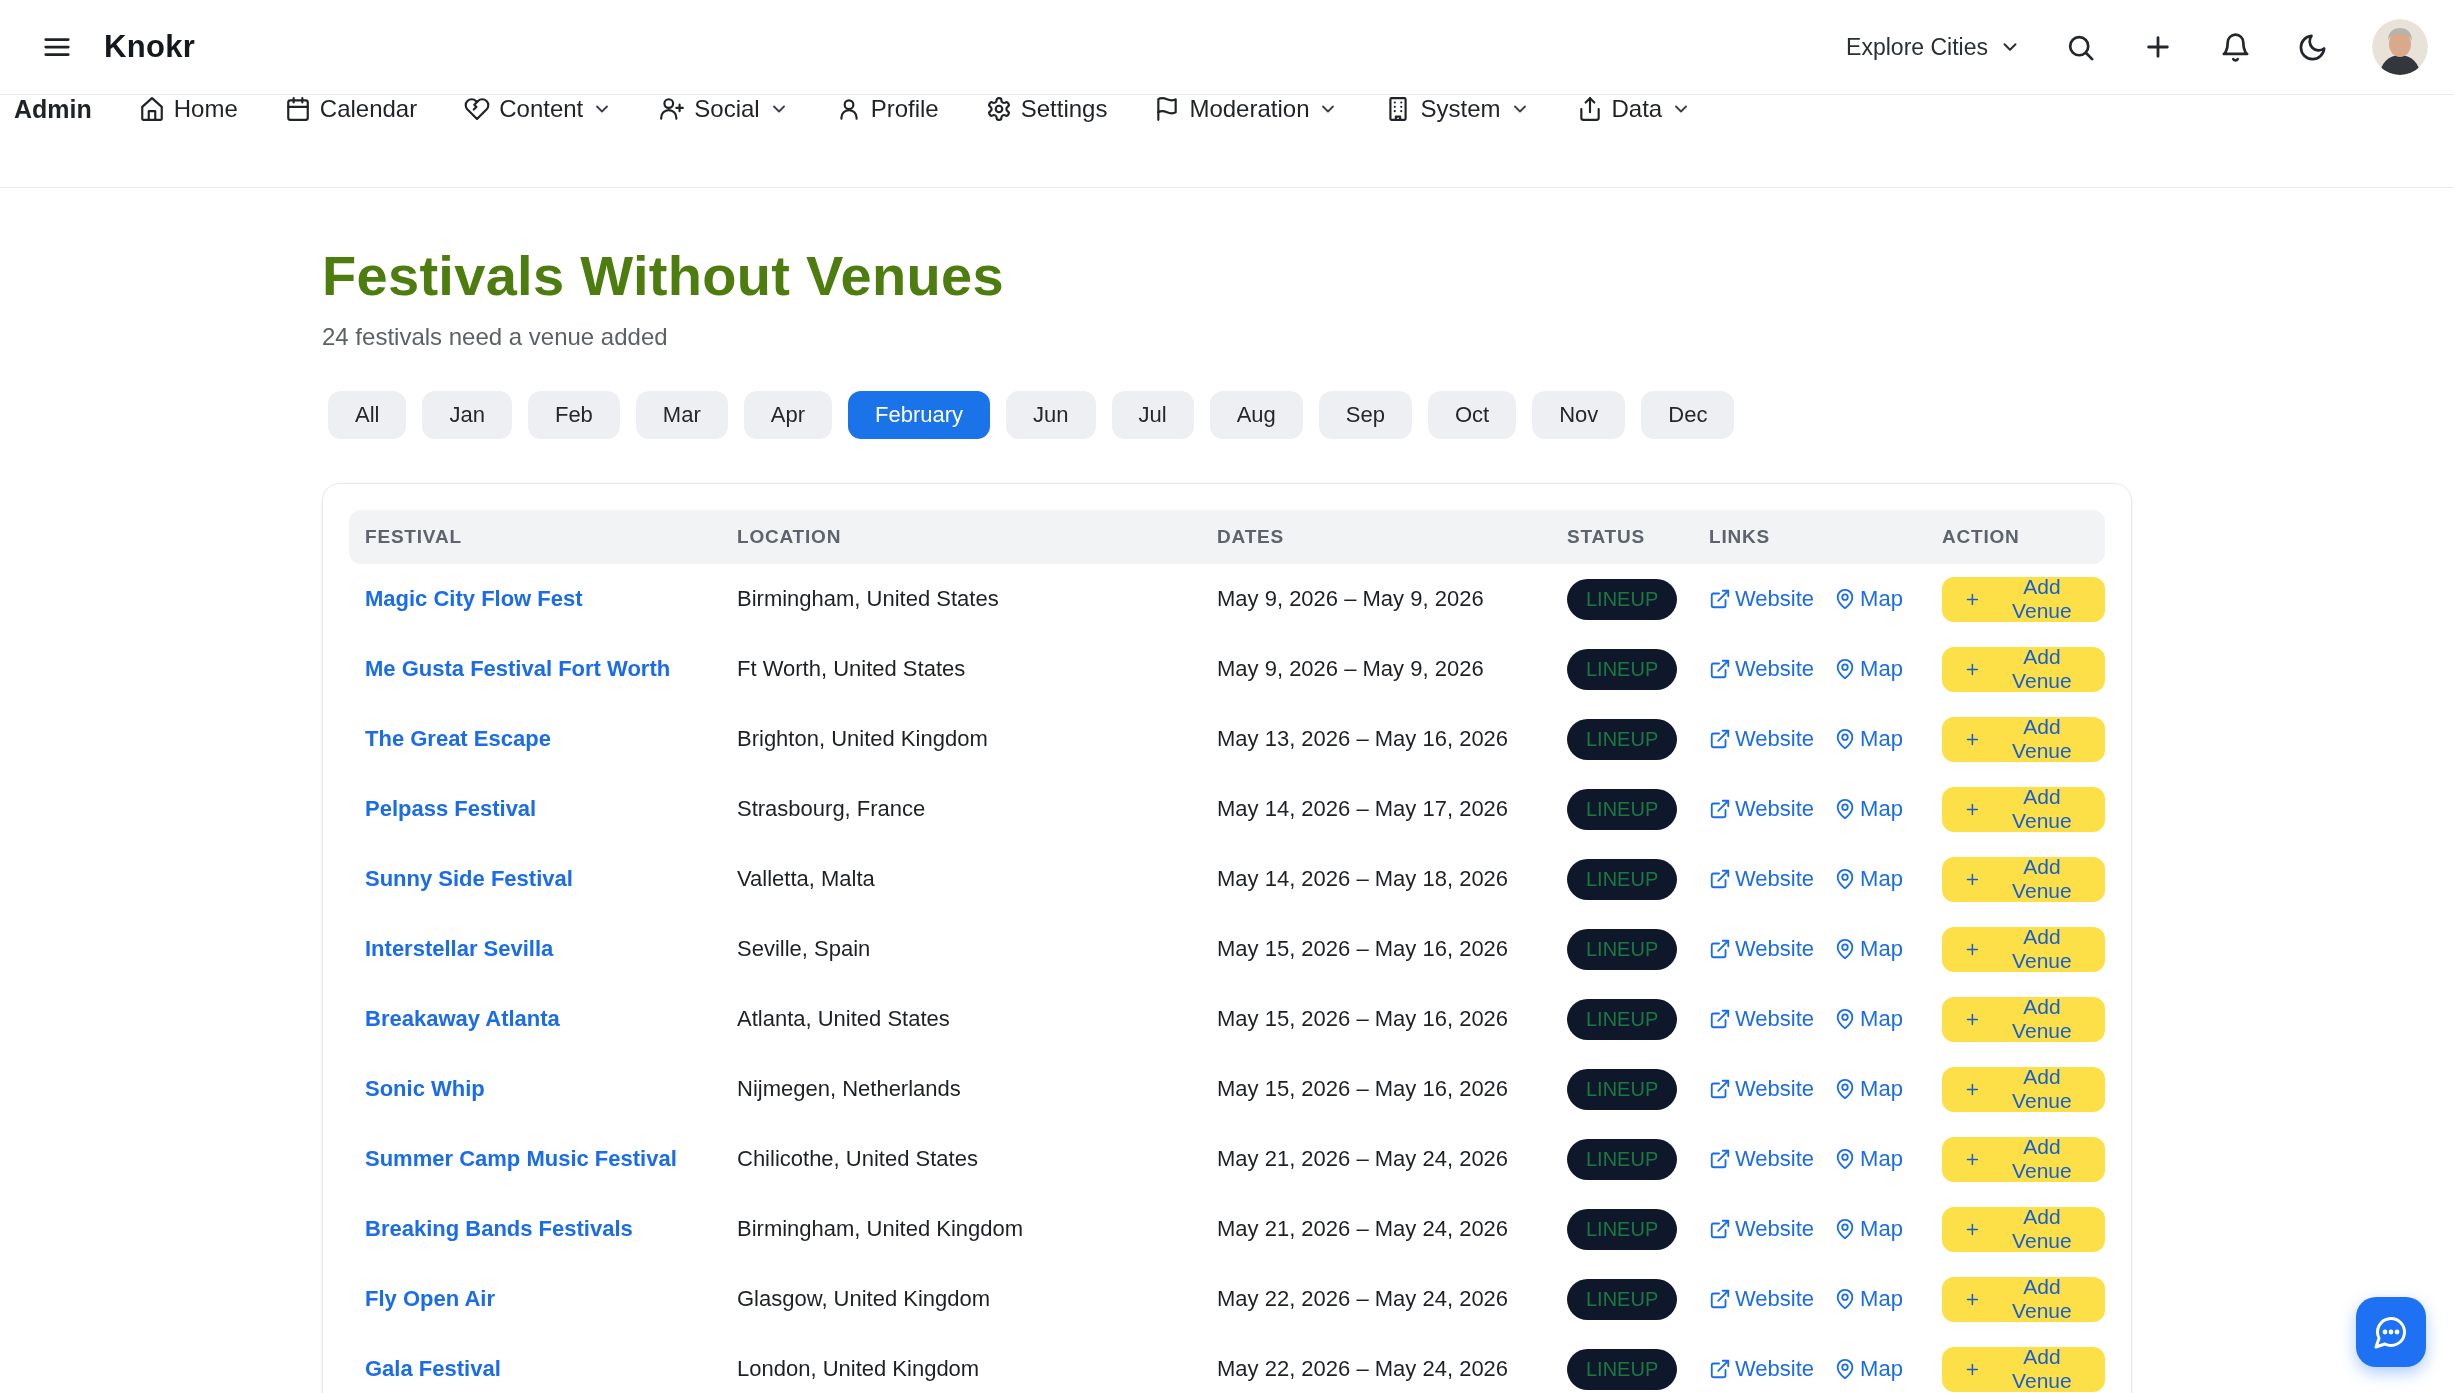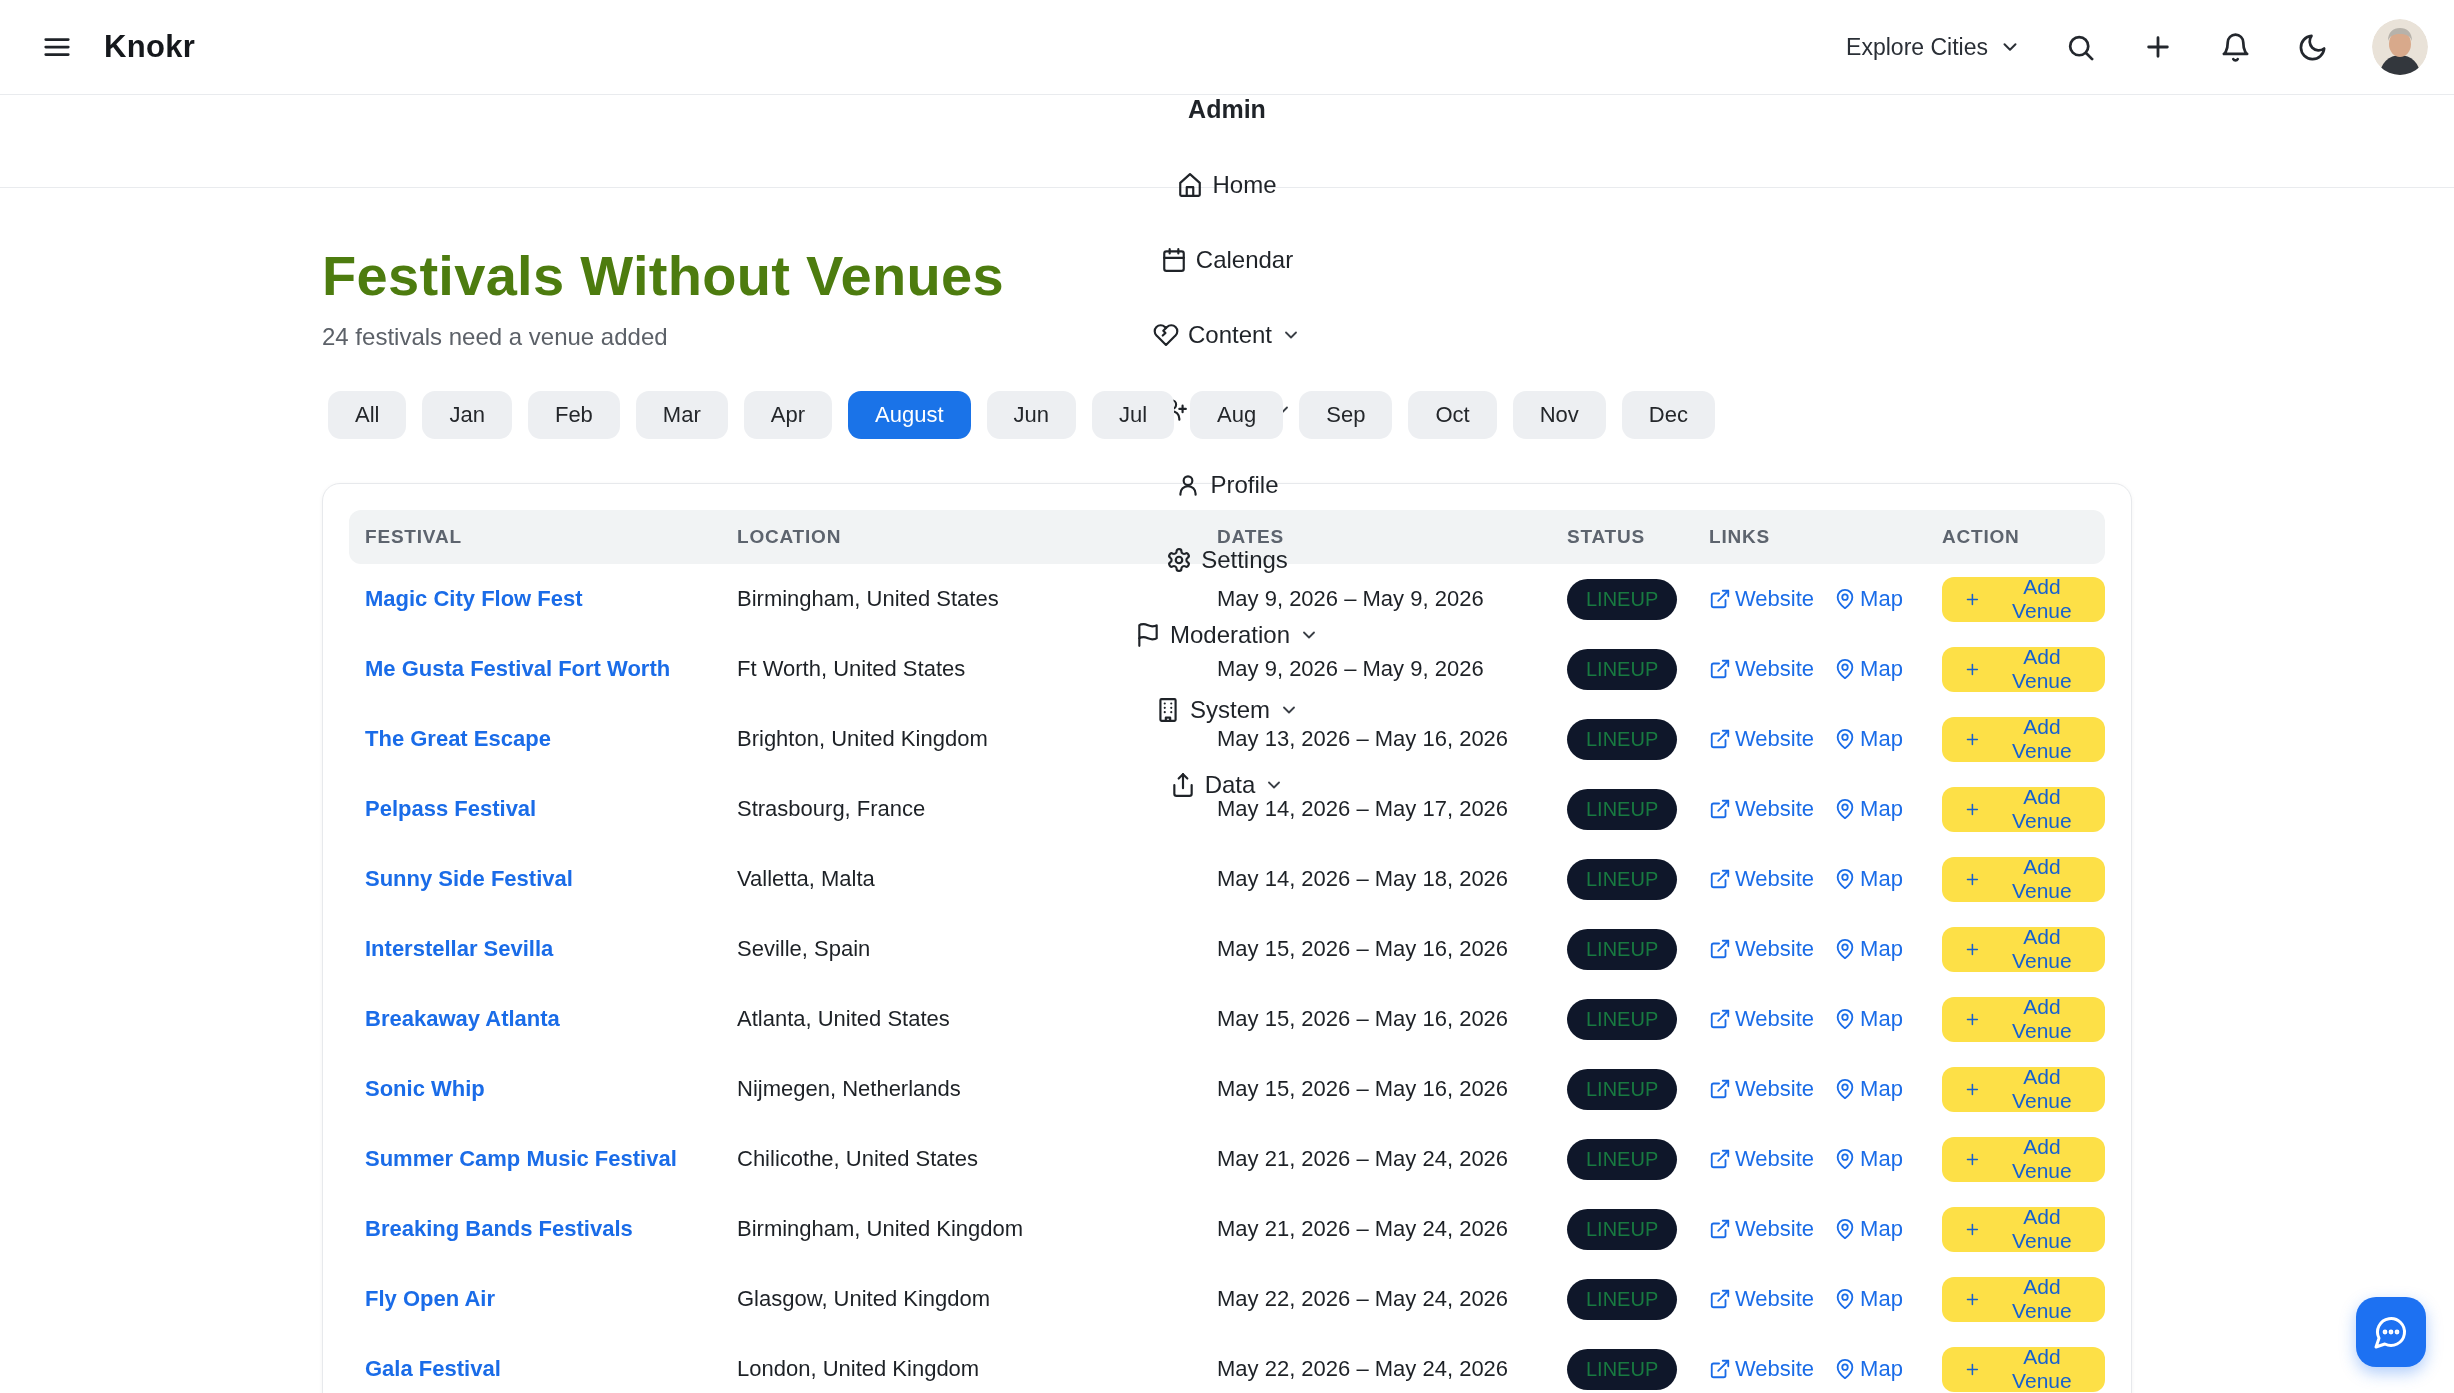--- a/index.html
+++ b/index.html
@@ -23,26 +23,25 @@
   }
   .menu-btn { background: none; border: none; color: #1f2328; padding: 4px; }
   .logo { font-size: 31px; font-weight: bold; margin-left: 28px; letter-spacing: .3px; color: #15181c; }
   .topbar-right { margin-left: auto; display: flex; align-items: center; gap: 42px; }
   .explore { display: flex; align-items: center; gap: 11px; font-size: 23px; color: #2a2f36; background: none; border: none; }
   .iconbtn { background: none; border: none; color: #23272d; padding: 2px; }
   .avatar { width: 56px; height: 56px; border-radius: 50%; overflow: hidden; flex: 0 0 auto; margin-right: -12px; border: none; background: none; }
 
   
   .adminnav {
-    display: flex; align-items: center;
+    display: flex; align-items: flex-start;
     height: 93px; padding: 0 14px; gap: 47px;
     border-bottom: 1px solid #e9ebee;
     font-size: 24px; color: #1f2328;
     background: #fff;
-    flex-direction: column;
   }
   .admin-label { font-weight: bold; font-size: 25px; }
   .nav-item { display: flex; align-items: center; gap: 9px; background: none; border: none; font-size: 24px; color: #1f2328; }
   .nav-item .chev { color: #3a3f46; }
 
   
   main { padding-left: 322px; }
   .page-title { font-size: 56px; font-weight: bold; color: #4d7c0f; margin-top: 55px; letter-spacing: .3px; }
   .page-subtitle { font-size: 24px; color: #5c6168; margin-top: 15px; }
 
@@ -245,21 +244,21 @@
 <main>
   <h1 class="page-title">Festivals Without Venues</h1>
   <p class="page-subtitle">24 festivals need a venue added</p>
 
   <div class="months">
       <button class="month-btn">All</button>
       <button class="month-btn">Jan</button>
       <button class="month-btn">Feb</button>
       <button class="month-btn">Mar</button>
       <button class="month-btn">Apr</button>
-      <button class="month-btn active">August</button>
+      <button class="month-btn active">February</button>
       <button class="month-btn">Jun</button>
       <button class="month-btn">Jul</button>
       <button class="month-btn">Aug</button>
       <button class="month-btn">Sep</button>
       <button class="month-btn">Oct</button>
       <button class="month-btn">Nov</button>
       <button class="month-btn">Dec</button>
     </div>
 
   <section class="card">

